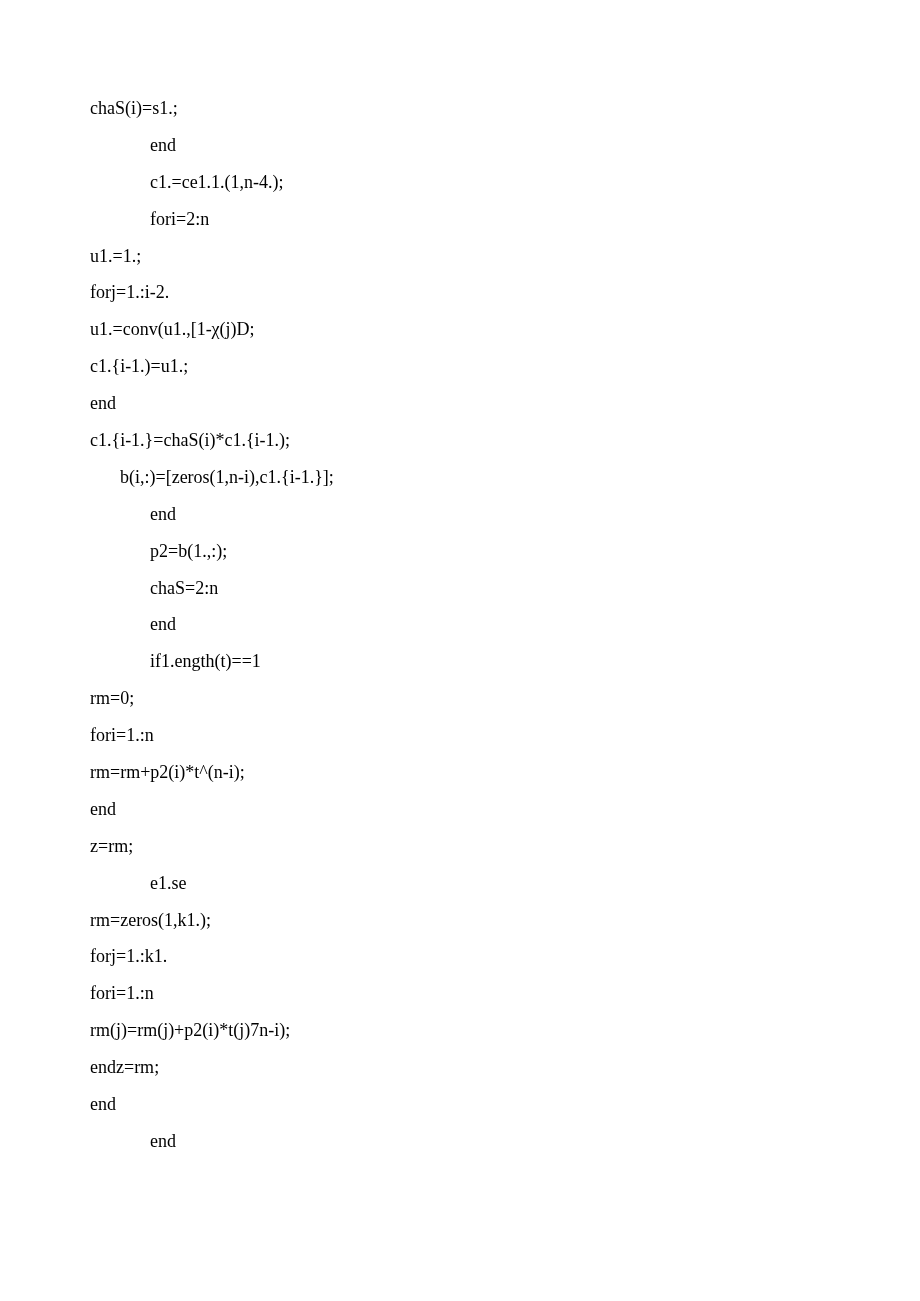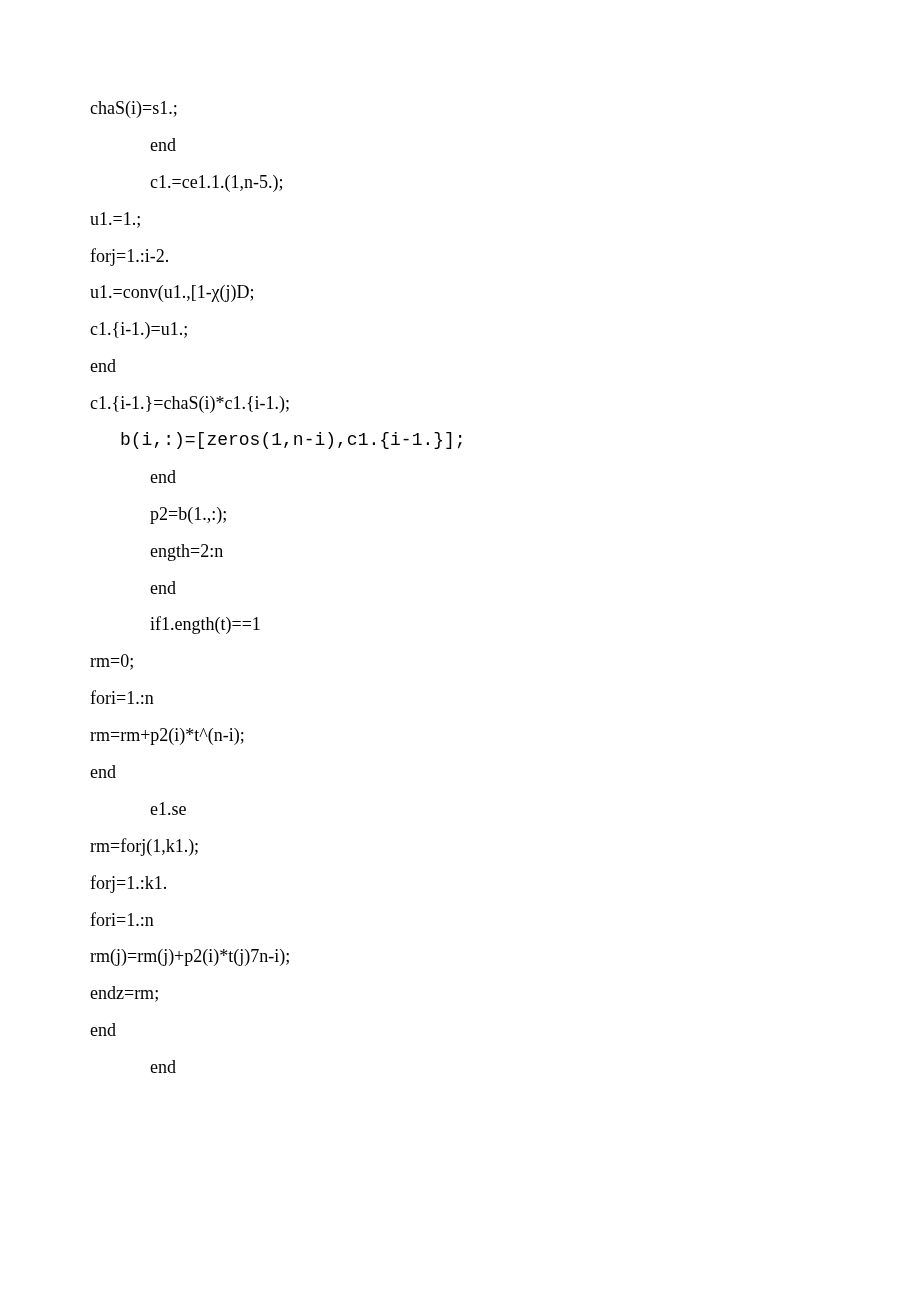--- a/index.html
+++ b/index.html
@@ -18,49 +18,50 @@
   }
   .line {
     line-height: 2.05;
     white-space: pre;
   }
   .indent1 {
     padding-left: 60px;
   }
   .indent2 {
     padding-left: 30px;
-    font-family: Liberation Mono, monospace;
   }
 </style>
 </head>
 <body>
 
 <div class="page">
   <div id="code-block">
       <div class="line ">chaS(i)=s1.;</div>
       <div class="line indent1">end</div>
-      <div class="line indent1">c1.=ce1.1.(1,n-5.);</div>
+      <div class="line indent1">c1.=ce1.1.(1,n-4.);</div>
+      <div class="line indent1">fori=2:n</div>
       <div class="line ">u1.=1.;</div>
       <div class="line ">forj=1.:i-2.</div>
       <div class="line ">u1.=conv(u1.,[1-χ(j)D;</div>
       <div class="line ">c1.{i-1.)=u1.;</div>
       <div class="line ">end</div>
       <div class="line ">c1.{i-1.}=chaS(i)*c1.{i-1.);</div>
       <div class="line indent2">b(i,:)=[zeros(1,n-i),c1.{i-1.}];</div>
       <div class="line indent1">end</div>
       <div class="line indent1">p2=b(1.,:);</div>
-      <div class="line indent1">ength=2:n</div>
+      <div class="line indent1">chaS=2:n</div>
       <div class="line indent1">end</div>
       <div class="line indent1">if1.ength(t)==1</div>
       <div class="line ">rm=0;</div>
       <div class="line ">fori=1.:n</div>
       <div class="line ">rm=rm+p2(i)*t^(n-i);</div>
       <div class="line ">end</div>
+      <div class="line ">z=rm;</div>
       <div class="line indent1">e1.se</div>
-      <div class="line ">rm=forj(1,k1.);</div>
+      <div class="line ">rm=zeros(1,k1.);</div>
       <div class="line ">forj=1.:k1.</div>
       <div class="line ">fori=1.:n</div>
       <div class="line ">rm(j)=rm(j)+p2(i)*t(j)7n-i);</div>
       <div class="line ">endz=rm;</div>
       <div class="line ">end</div>
       <div class="line indent1">end</div>
     </div>
 </div>
 
 </body></html>

